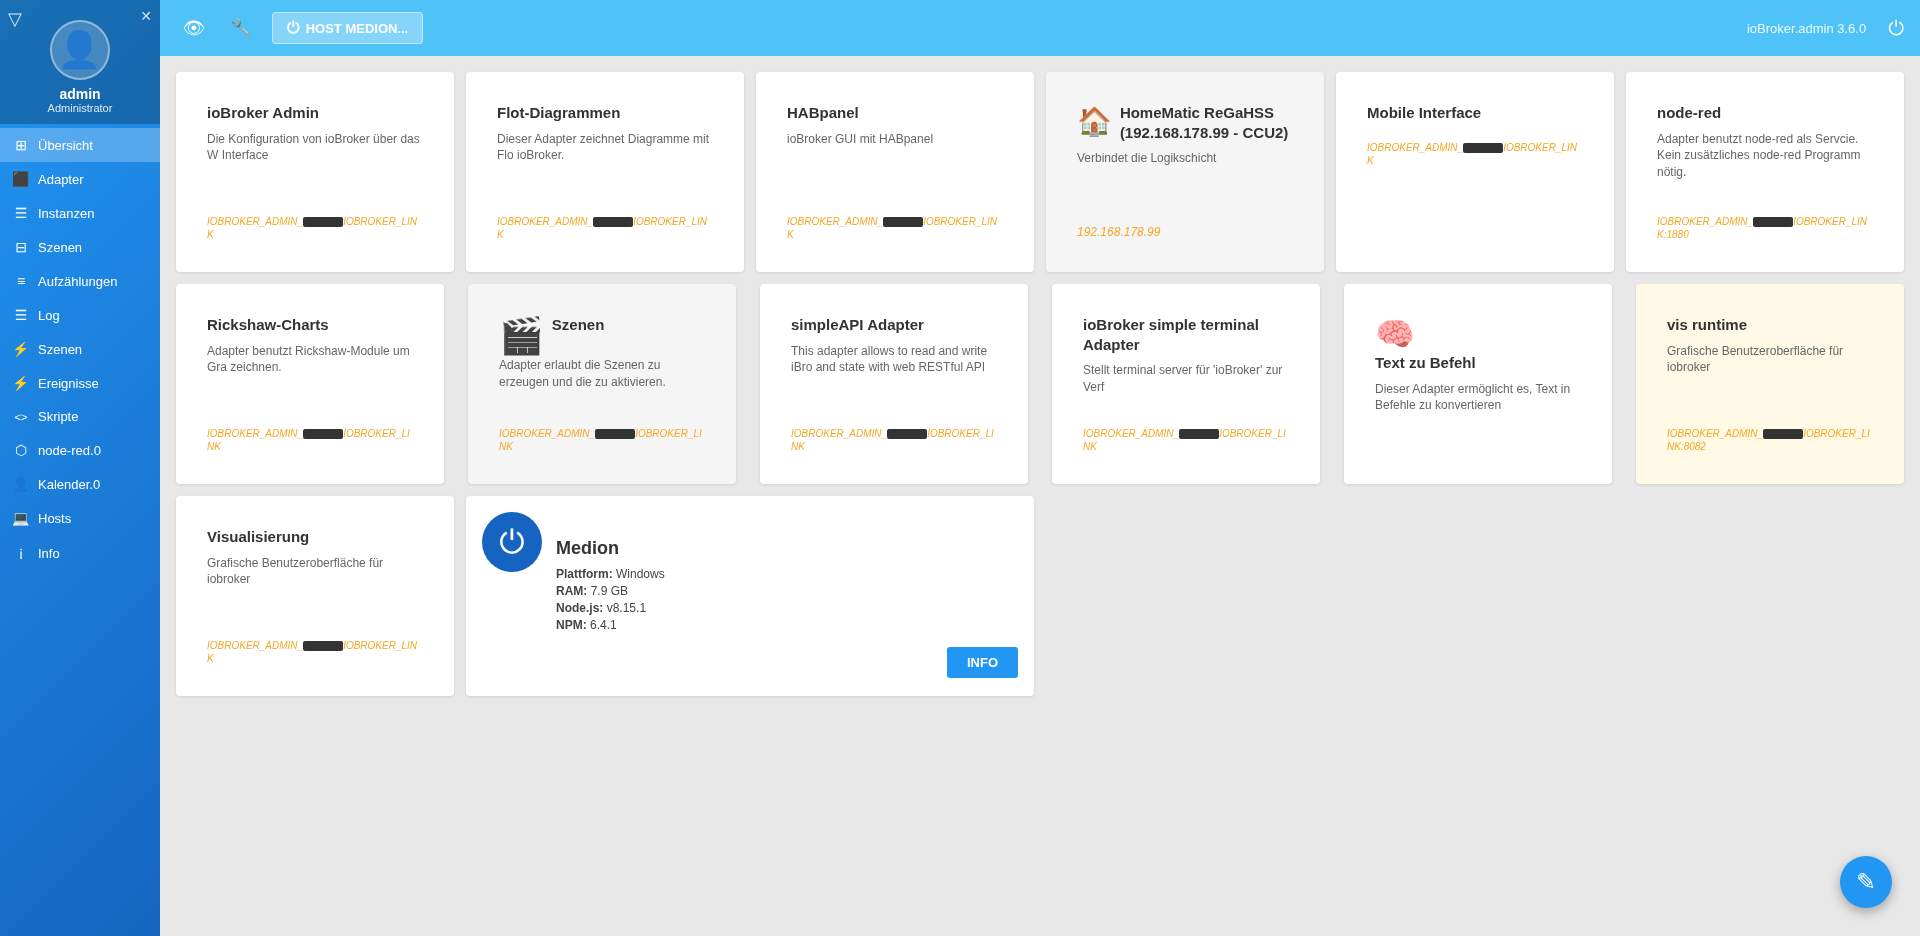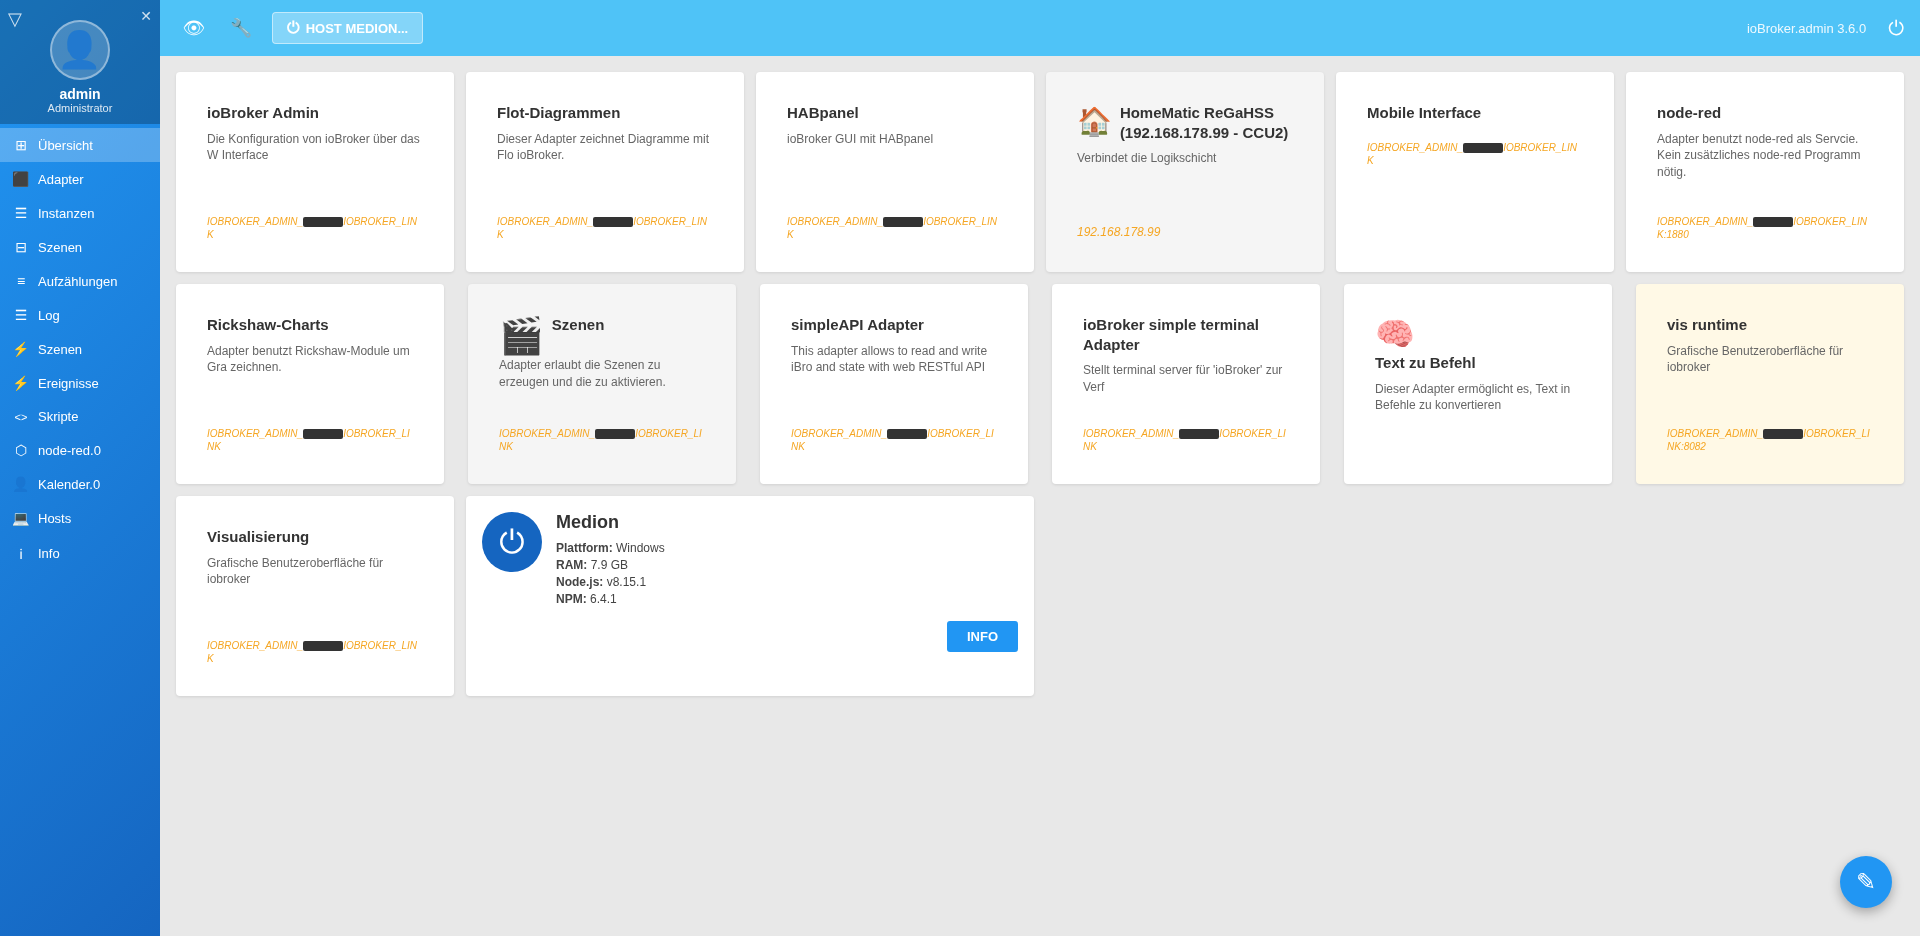--- a/index.html
+++ b/index.html
@@ -215,21 +215,21 @@
       height: 60px;
       background: #1565C0;
       border-radius: 50%;
       display: flex;
       align-items: center;
       justify-content: center;
       flex-shrink: 0;
     }
     .host-logo-icon { font-size: 32px; color: white; }
     .host-info { flex: 1; }
-    .host-name { font-size: 18px; font-weight: bold; color: #333; margin-bottom: 8px; }
+    .host-name { font-size: 18px; font-weight: bold; color: #333; margin-bottom: 8px; margin-top: 26px; }
     .host-detail { font-size: 12px; color: #444; margin-bottom: 3px; }
     .host-detail strong { font-weight: bold; }
     .host-info-btn {
       background: #2196F3;
       color: white;
       border: none;
       border-radius: 3px;
       padding: 8px 20px;
       font-size: 13px;
       font-weight: bold;

